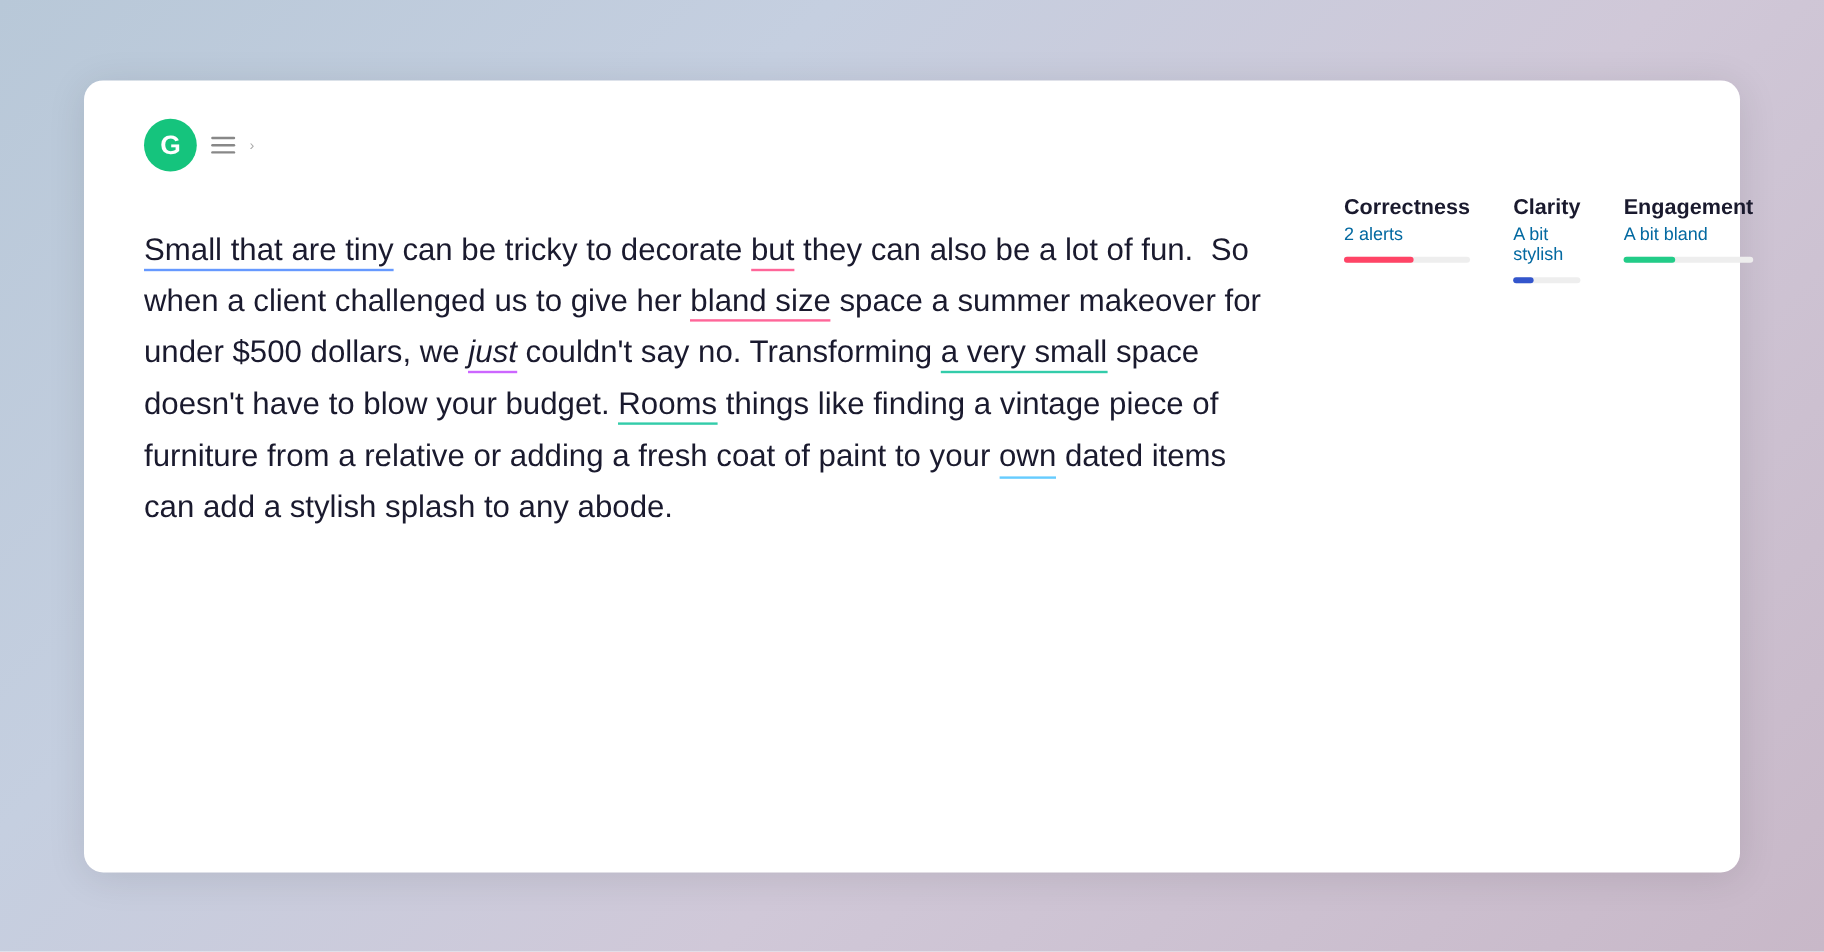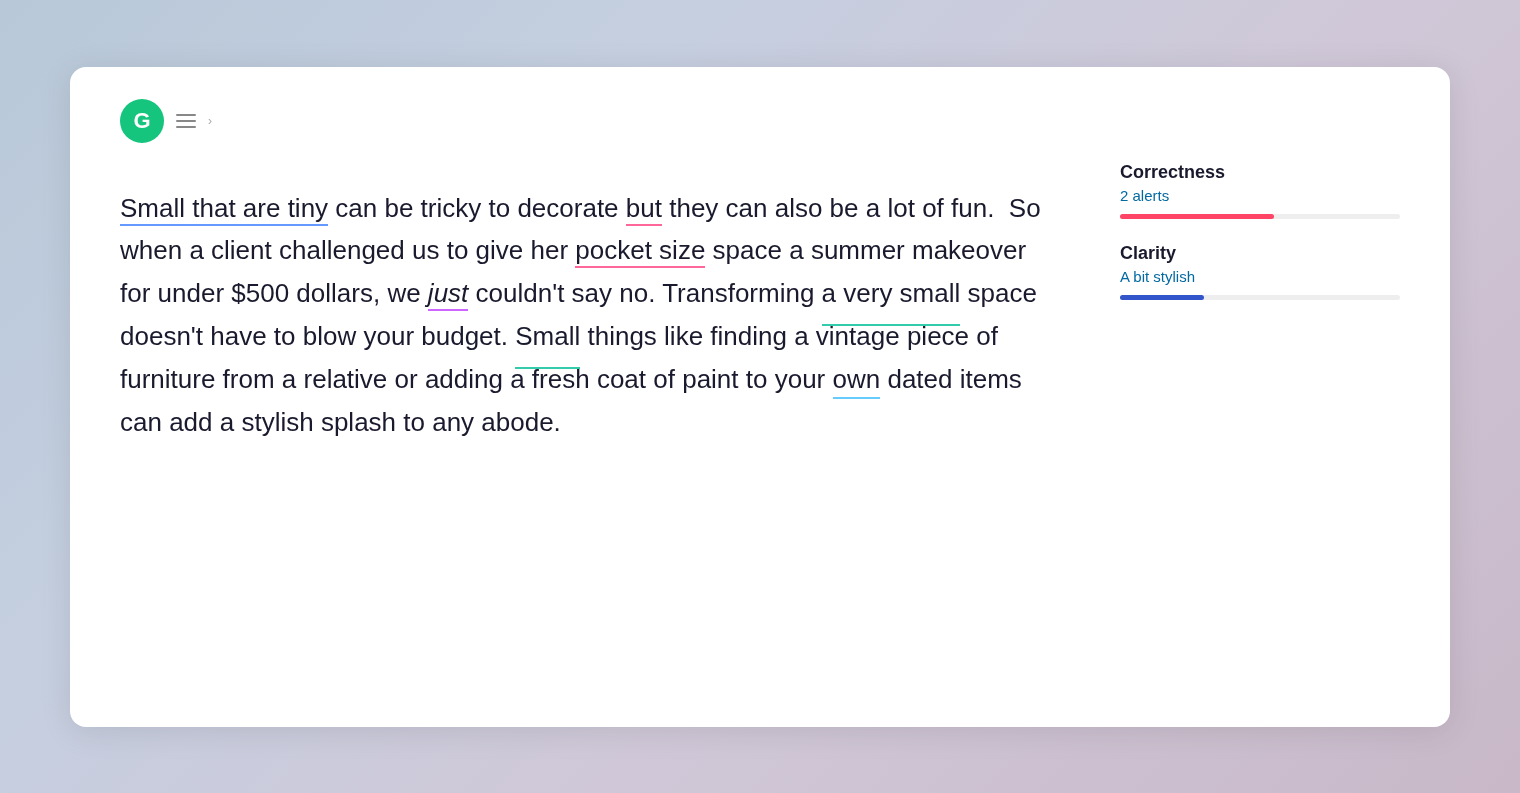--- a/index.html
+++ b/index.html
@@ -93,34 +93,34 @@
     }
 
     .underline-purple {
       border-bottom: 2.5px solid #cc66ff;
       padding-bottom: 1px;
       font-style: italic;
     }
 
     .underline-teal {
       border-bottom: 2.5px solid #33ccaa;
-      padding-bottom: 16px;
+      padding-bottom: 1px;
     }
 
     .underline-lightblue {
       border-bottom: 2.5px solid #66ccff;
       padding-bottom: 3px;
     }
 
     .sidebar {
       width: 280px;
       padding-top: 55px;
       display: flex;
-      flex-direction: column;
-      gap: 24px;
+      flex-direction: row;
+      gap: 36px;
     }
 
     .metric {
       display: flex;
       flex-direction: column;
       gap: 4px;
     }
 
     .metric-title {
       font-size: 18px;
@@ -186,23 +186,23 @@
       <span></span>
       <span></span>
     </div>
     <span class="chevron">›</span>
   </div>
 
   <div class="main-content">
     <div class="text-body">
       <span class="underline-blue">Small that are tiny</span> can be tricky to decorate <span class="underline-pink">but</span> they can
       also be a lot of fun.&nbsp; So when a client challenged us to give her
-      <span class="underline-pink">pocket size</span> space a summer makeover for under $500 dollars,
+      <span class="underline-pink">bland size</span> space a summer makeover for under $500 dollars,
       we <span class="underline-purple">just</span> couldn't say no. Transforming <span class="underline-teal">a very small</span> space
-      doesn't have to blow your budget. <span class="underline-teal">Small</span> things like finding a
+      doesn't have to blow your budget. <span class="underline-teal">Rooms</span> things like finding a
       vintage piece of furniture from a relative or adding a fresh
       coat of paint to your <span class="underline-lightblue">own</span> dated items can add a stylish splash
       to any abode.
     </div>
   </div>
 
   <div class="sidebar">
 
     <div class="metric">
       <div class="metric-title">Correctness</div>
@@ -213,16 +213,23 @@
     </div>
 
     <div class="metric">
       <div class="metric-title">Clarity</div>
       <div class="metric-subtitle">A bit stylish</div>
       <div class="bar-container">
         <div class="bar-fill bar-clarity"></div>
       </div>
     </div>
 
+    <div class="metric">
+      <div class="metric-title">Engagement</div>
+      <div class="metric-subtitle">A bit bland</div>
+      <div class="bar-container">
+        <div class="bar-fill bar-engagement"></div>
+      </div>
+    </div>
 
 
   </div>
 </div>
 
 </body></html>

